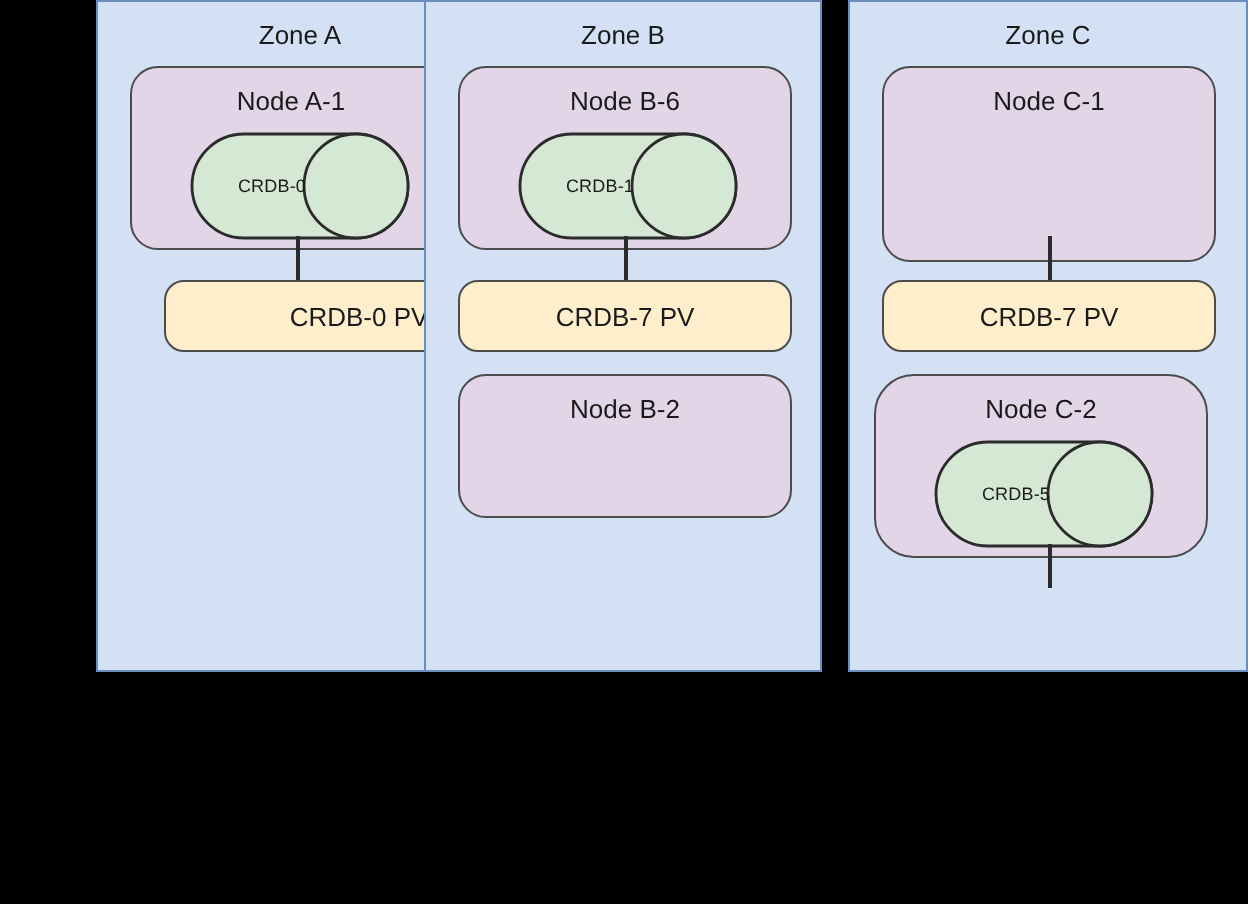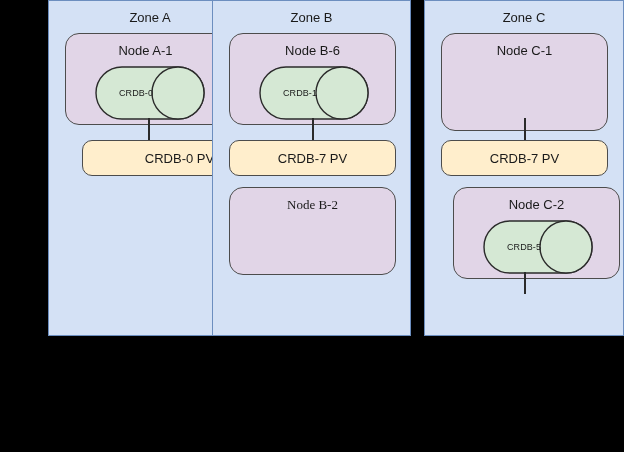--- a/index.html
+++ b/index.html
@@ -126,38 +126,38 @@
           <ellipse cx="83" cy="27" rx="26" ry="26" fill="#d5e8d4" stroke="#2b2b2b" stroke-width="1.4"></ellipse>
         </svg>
         <div class="cyl-label">CRDB-1</div>
       </div>
     </div>
 
     <div class="connector" style="left:99px; top:117px; height:22px;"></div>
 
     <div class="pv" style="left:16px; top:139px; width:167px; height:36px;">CRDB-7 PV</div>
 
-    <div class="node" style="left:16px; top:186px; width:167px; height:88px;font-family:Liberation Serif, serif;">
+    <div class="node" style="left:16px; top:186px; width:167px; height:72px;">
       <div class="node-title">Node B-2</div>
     </div>
   </div>
 
   <div class="zone" style="left:424px; width:200px;">
     <div class="zone-title">Zone C</div>
 
     <div class="node" style="left:16px; top:32px; width:167px; height:98px;">
       <div class="node-title">Node C-1</div>
 
     </div>
 
     <div class="connector" style="left:99px; top:117px; height:22px;"></div>
 
     <div class="pv" style="left:16px; top:139px; width:167px; height:36px;">CRDB-7 PV</div>
 
-    <div class="node" style="left:28px; top:186px; width:167px; height:92px;">
+    <div class="node" style="left:12px; top:186px; width:167px; height:92px;border-radius:20px;">
       <div class="node-title">Node C-2</div>
 
       <div class="cyl" style="left:29px; top:32px;">
         <svg width="110" height="54" viewBox="0 0 110 54" aria-hidden="true">
           <path d="M27,1 H83 A26,26 0 0 1 83,53 H27 A26,26 0 0 1 27,1 Z" fill="#d5e8d4" stroke="#2b2b2b" stroke-width="1.4"></path>
           <ellipse cx="83" cy="27" rx="26" ry="26" fill="#d5e8d4" stroke="#2b2b2b" stroke-width="1.4"></ellipse>
         </svg>
         <div class="cyl-label">CRDB-5</div>
       </div>
     </div>

